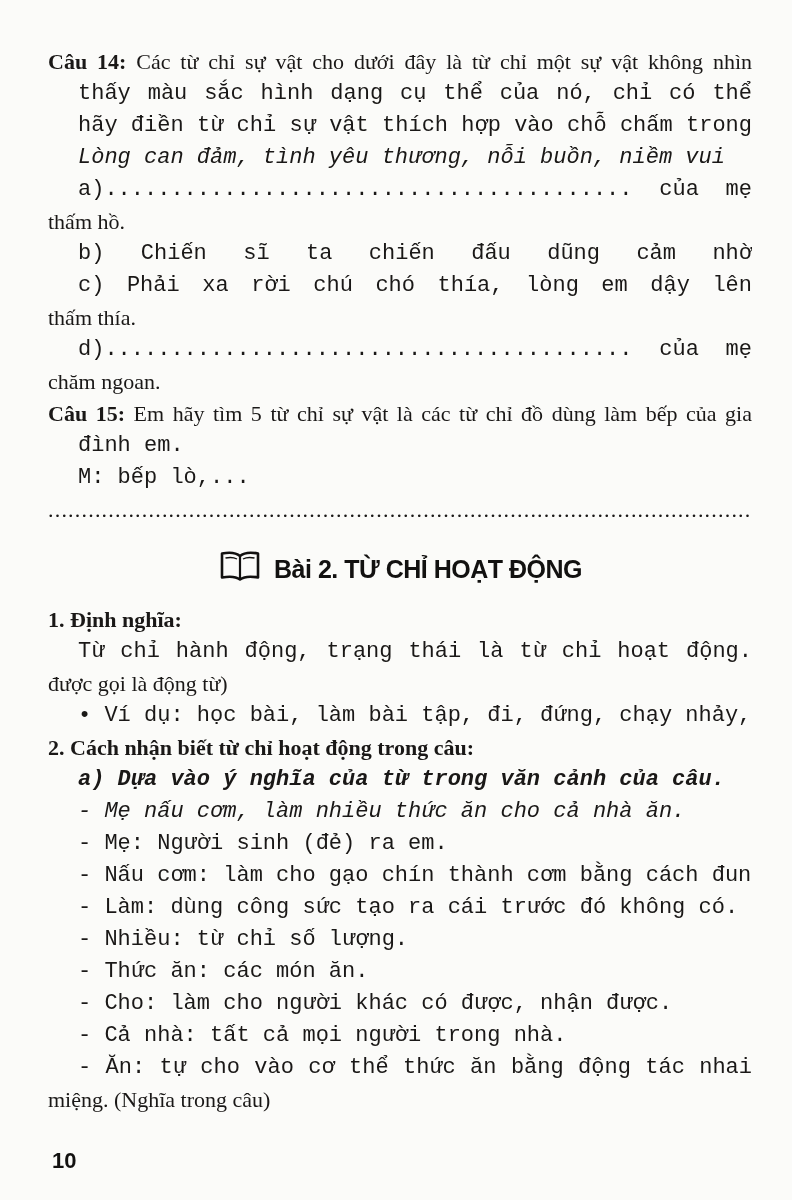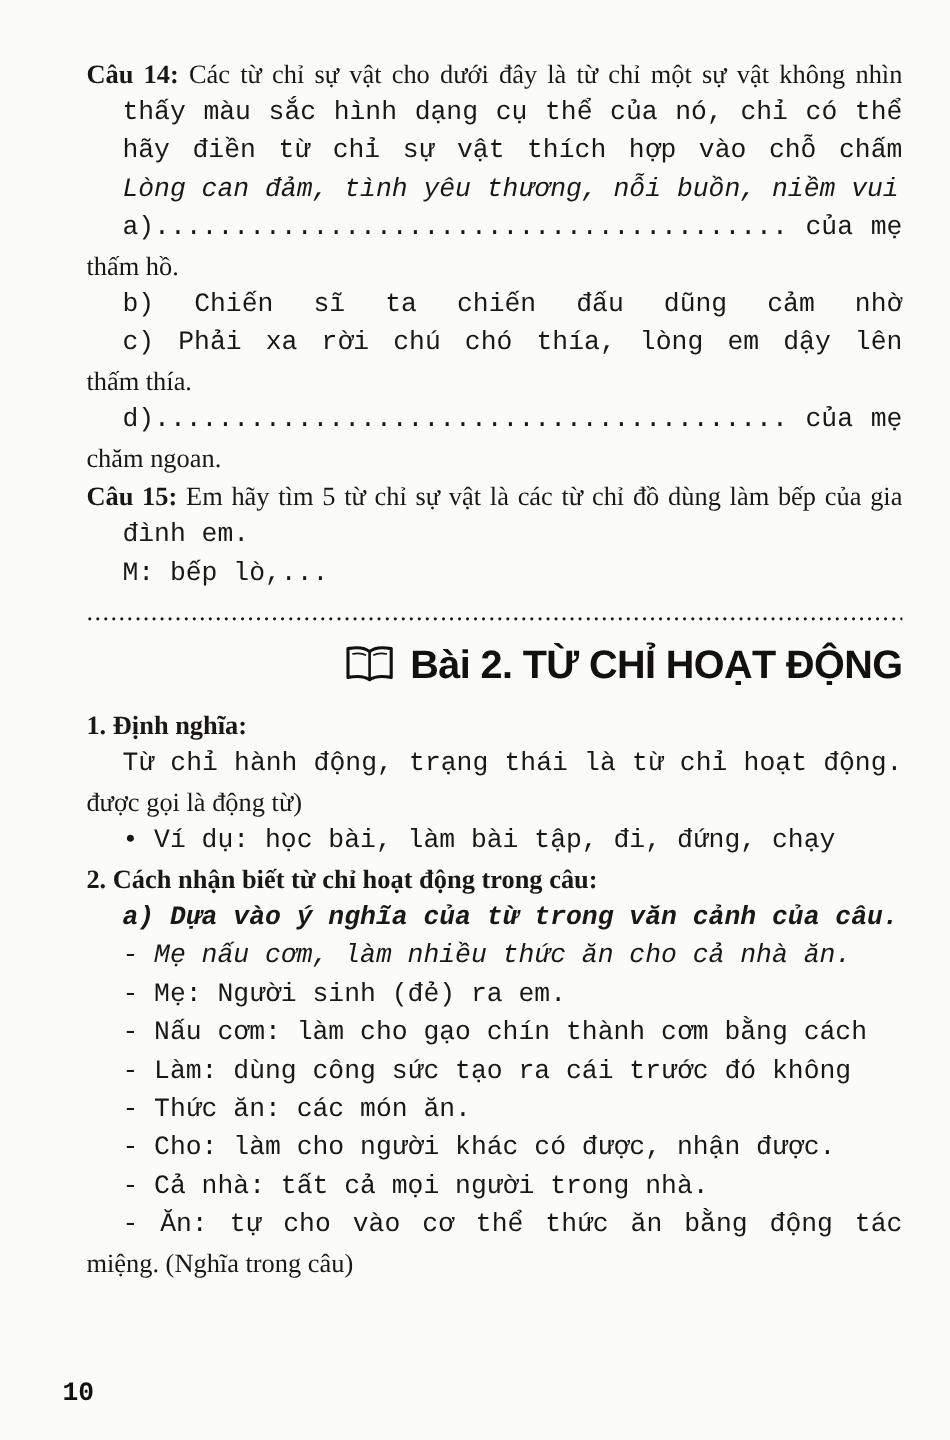--- a/index.html
+++ b/index.html
@@ -18,56 +18,55 @@
   .page{
     position:absolute;
     inset:0;
     padding:46px 40px 0 48px;
   }
   .line{
     height:var(--lh);
     line-height:var(--lh);
     font-size:22px;
     overflow:hidden;
-    margin-left:24px;
   }
   .just{
     text-align:justify;
     text-align-last:justify;
   }
   .ind{padding-left:30px;font-family:Liberation Mono, monospace;}
   .b{font-weight:bold;}
   .i{font-style:italic;}
   .bi{font-weight:bold;font-style:italic;}
   .dotsline{
     white-space:nowrap;
     letter-spacing:1.2px;
   }
   .lesson-heading{
     height:54px;
     line-height:54px;
-    margin:1px 0 8px 0;
-    text-align:right;
+    margin:16px 0 8px 0;
+    text-align:center;
     font-family:"Liberation Sans","DejaVu Sans",sans-serif;
     font-weight:700;
-    font-size:33px;
+    font-size:25px;
     letter-spacing:-0.5px;
     color:#121110;
     overflow:hidden;
   }
   .book-icon{
     display:inline-block;
     vertical-align:-4px;
     margin-right:12px;
   }
   .page-number{
     position:absolute;
     left:52px;
     bottom:26px;
-    font-family:Liberation Mono, monospace;
+    font-family:Liberation Sans, sans-serif;
     font-weight:700;
     font-size:22px;
     color:#121110;
   }
 </style>
 </head>
 <body>
 
 <div class="page">
 
@@ -110,20 +109,21 @@
     <div class="line ind">• Ví dụ: học bài, làm bài tập, đi, đứng, chạy nhảy, múa hát,...</div>
   </div>
 
   <div>
     <div class="line b">2. Cách nhận biết từ chỉ hoạt động trong câu:</div>
     <div class="line bi ind">a) Dựa vào ý nghĩa của từ trong văn cảnh của câu.</div>
     <div class="line i ind">- Mẹ nấu cơm, làm nhiều thức ăn cho cả nhà ăn.</div>
     <div class="line ind">- Mẹ: Người sinh (đẻ) ra em.</div>
     <div class="line ind">- Nấu cơm: làm cho gạo chín thành cơm bằng cách đun trong nồi.</div>
     <div class="line ind">- Làm: dùng công sức tạo ra cái trước đó không có.</div>
+    <div class="line ind">- Nhiều: từ chỉ số lượng.</div>
     <div class="line ind">- Thức ăn: các món ăn.</div>
     <div class="line ind">- Cho: làm cho người khác có được, nhận được. (Nghĩa trong bài)</div>
     <div class="line ind">- Cả nhà: tất cả mọi người trong nhà.</div>
     <div class="line just ind">- Ăn: tự cho vào cơ thể thức ăn bằng động tác nhai và nuốt thức ăn bằng</div>
     <div class="line">miệng. (Nghĩa trong câu)</div>
   </div>
 
   <div class="page-number">10</div>
 </div>
 

